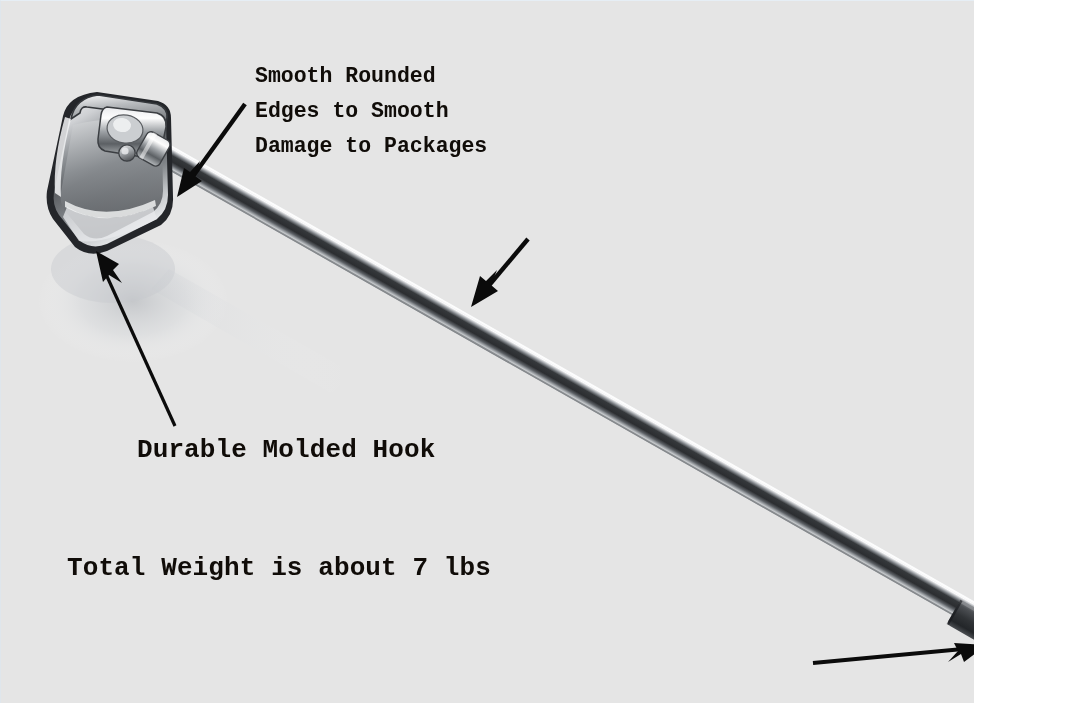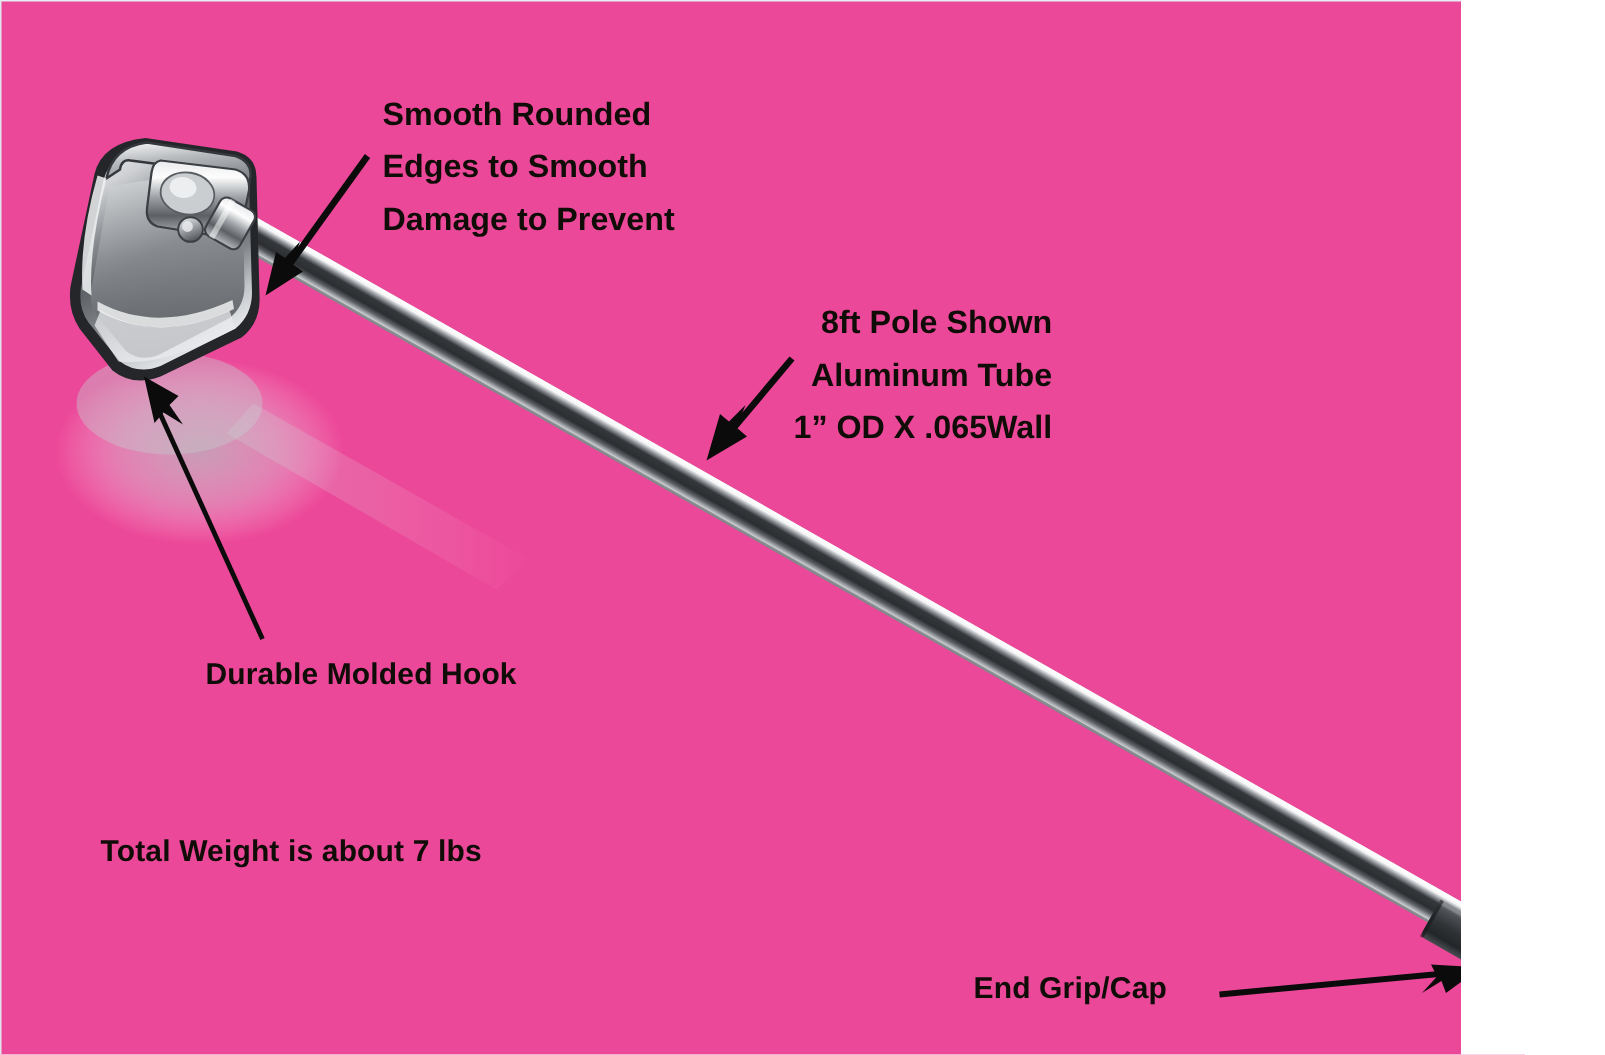--- a/index.html
+++ b/index.html
@@ -8,37 +8,38 @@
     padding: 0;
     background: #ffffff;
   }
   body {
     font-family: "Liberation Sans", "DejaVu Sans", sans-serif;
   }
   #canvas {
     position: relative;
     width: 974px;
     height: 703px;
-    background: #ec4899;
+    background: #e5e5e5;
     overflow: hidden;
     border-left: 1px solid #dfe6ec;
     border-top: 1px solid #e6eef5;
     box-sizing: border-box;
+    font-family: Liberation Mono, monospace;
   }
   #artwork {
     position: absolute;
     left: 0;
     top: 0;
     width: 1070px;
     height: 703px;
   }
   .anno {
     position: absolute;
     color: #100c08;
-    font-size: 20px;
+    font-size: 26px;
     font-weight: 700;
     letter-spacing: 0.1px;
     line-height: 35px;
     white-space: nowrap;
     -webkit-font-smoothing: antialiased;
   }
   .anno-block {
     position: absolute;
     color: #100c08;
     font-size: 21.5px;
@@ -226,28 +227,22 @@
 
     <g>
       <path d="M 812,662 L 962,648" stroke="#0b0b0b" stroke-width="4" stroke-linecap="butt"></path>
       <path d="M 986,644 L 953,642 L 957,650 L 947,661 L 960,653 L 963,661 Z" fill="#0b0b0b"></path>
     </g>
   </svg>
 
   <div class="anno-block" id="anno-smooth-edges">
     <div>Smooth Rounded</div>
     <div>Edges to Smooth</div>
-    <div>Damage to Prevent</div>
+    <div>Damage to Packages</div>
   </div>
 
-  <div class="anno-block" id="anno-aluminum-tube">
-    <div class="l1">8ft Pole Shown</div>
-    <div class="l2">Aluminum Tube</div>
-    <div>1” OD X .065Wall</div>
-  </div>
 
   <div class="anno" id="anno-durable-hook">Durable Molded Hook</div>
 
   <div class="anno" id="anno-total-weight">Total Weight is about 7 lbs</div>
 
-  <div class="anno" id="anno-end-grip">End Grip/Cap</div>
 
 </div>
 
 </body></html>

